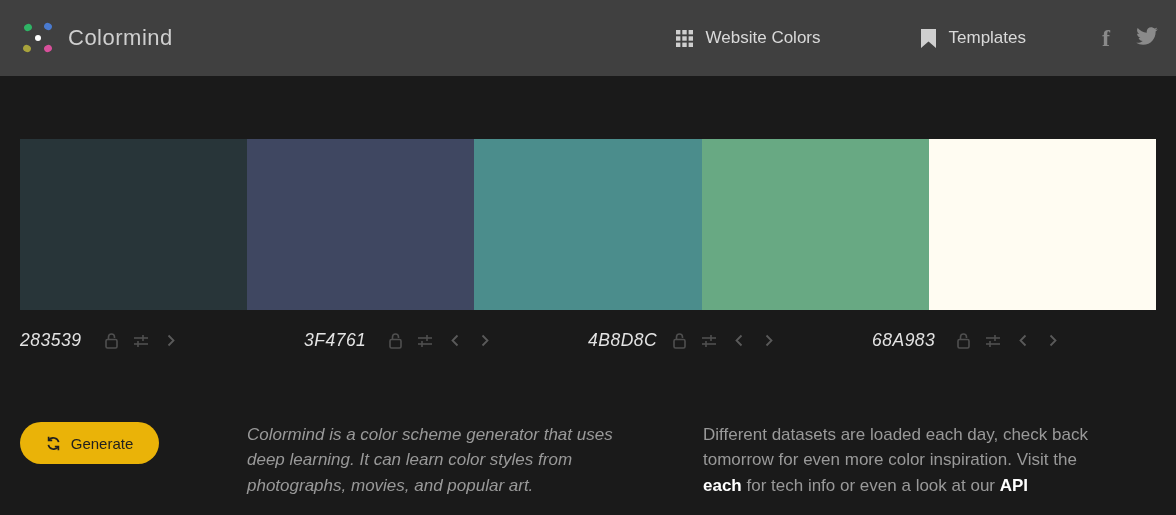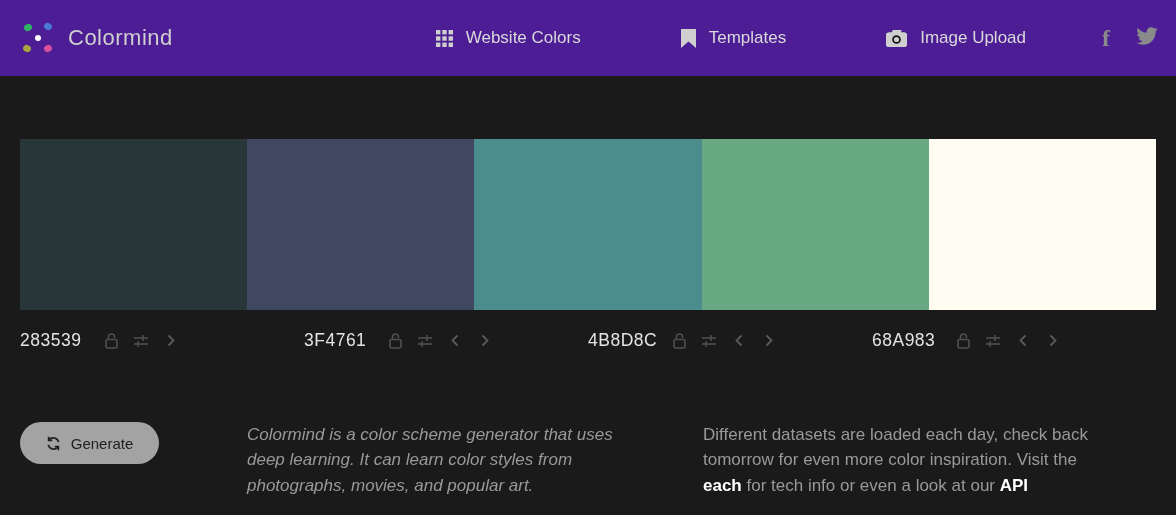--- a/index.html
+++ b/index.html
@@ -6,21 +6,21 @@
   html, body { width: 1176px; height: 515px; overflow: hidden; }
   body {
     background: #1a1a1a;
     font-family: "Liberation Sans", sans-serif;
     color: #d6d6d6;
   }
 
   
   .header {
     height: 76px;
-    background: #4c1d95;
+    background: #404040;
     display: flex;
     align-items: center;
   }
   .logo-mark {
     position: relative;
     width: 38px; height: 34px;
     margin-left: 20px;
     flex: 0 0 auto;
   }
   .logo-dot {
@@ -80,20 +80,21 @@
 
   .controls-row {
     margin: 0 20px;
     display: flex;
   }
   .control-group {
     flex: 1 1 0;
     padding-top: 20px;
     display: flex;
     align-items: center;
+    font-style: italic;
   }
   .hex-label {
     width: 66px;
     font-size: 17.5px;
     letter-spacing: 0.5px;
     color: #e3e3e3;
   }
   .ctl-icons {
     display: flex;
     align-items: center;
@@ -112,21 +113,21 @@
   .bottom {
     margin: 71px 20px 0 20px;
     display: flex;
     align-items: flex-start;
   }
   .generate-btn {
     width: 139px;
     height: 42px;
     border-radius: 21px;
     border: none;
-    background: #a3a3a3;
+    background: #eab308;
     color: #1f1f1f;
     font-family: "Liberation Sans", sans-serif;
     font-size: 15px;
     display: flex;
     align-items: center;
     justify-content: center;
     gap: 10px;
     cursor: pointer;
     flex: 0 0 auto;
   }
@@ -183,32 +184,20 @@
       <span>Website Colors</span>
     </div>
     <div class="nav-item">
       <span>
         <svg width="15" height="19" viewBox="0 0 15 19" fill="#cfcfcf">
           <path d="M0 0 H15 V19 L7.5 12.5 L0 19 Z"></path>
         </svg>
       </span>
       <span>Templates</span>
     </div>
-    <div class="nav-item">
-      <span>
-        <svg width="21" height="17" viewBox="0 0 21 17">
-          <path fill="#cfcfcf" d="M7 0 L9 2.5 H12 L14 0 H16 A0 0 0 0 1 16 0 L14.2 2.5 H18 Q21 2.5 21 5.5 V14 Q21 17 18 17 H3 Q0 17 0 14 V5.5 Q0 2.5 3 2.5 H6.8 Z M7.5 0 H13.5 L12 2 H9 Z"></path>
-          <rect x="0" y="2.5" width="21" height="14.5" rx="3" fill="#cfcfcf"></rect>
-          <rect x="6" y="0" width="9" height="4" rx="1.5" fill="#cfcfcf"></rect>
-          <circle cx="10.5" cy="9.5" r="4.3" fill="#121212"></circle>
-          <circle cx="10.5" cy="9.5" r="2.6" fill="#cfcfcf"></circle>
-        </svg>
-      </span>
-      <span>Image Upload</span>
-    </div>
   </div>
 
   <div class="social">
     <span class="social-icon">
       <span class="fb-f">f</span>
     </span>
     <span class="social-icon">
       <svg width="22" height="18" viewBox="0 0 24 20" fill="#8a8a8a">
         <path d="M23.954 2.569c-.885.389-1.83.654-2.825.775 1.014-.611 1.794-1.574 2.163-2.723-.951.555-2.005.959-3.127 1.184C19.269.846 17.992.246 16.574.246c-2.717 0-4.92 2.203-4.92 4.917 0 .39.045.765.127 1.124C7.691 6.094 4.066 4.13 1.64 1.161c-.427.722-.666 1.561-.666 2.475 0 1.71.87 3.213 2.188 4.096-.807-.026-1.566-.248-2.228-.616v.061c0 2.385 1.693 4.374 3.946 4.827-.413.111-.849.171-1.296.171-.314 0-.615-.03-.916-.086.631 1.953 2.445 3.377 4.604 3.417-1.68 1.319-3.809 2.105-6.102 2.105-.39 0-.779-.023-1.17-.067 2.189 1.394 4.768 2.209 7.557 2.209 9.054 0 13.999-7.496 13.999-13.986 0-.209 0-.42-.015-.63.961-.689 1.8-1.56 2.46-2.548z"></path>
       </svg>

